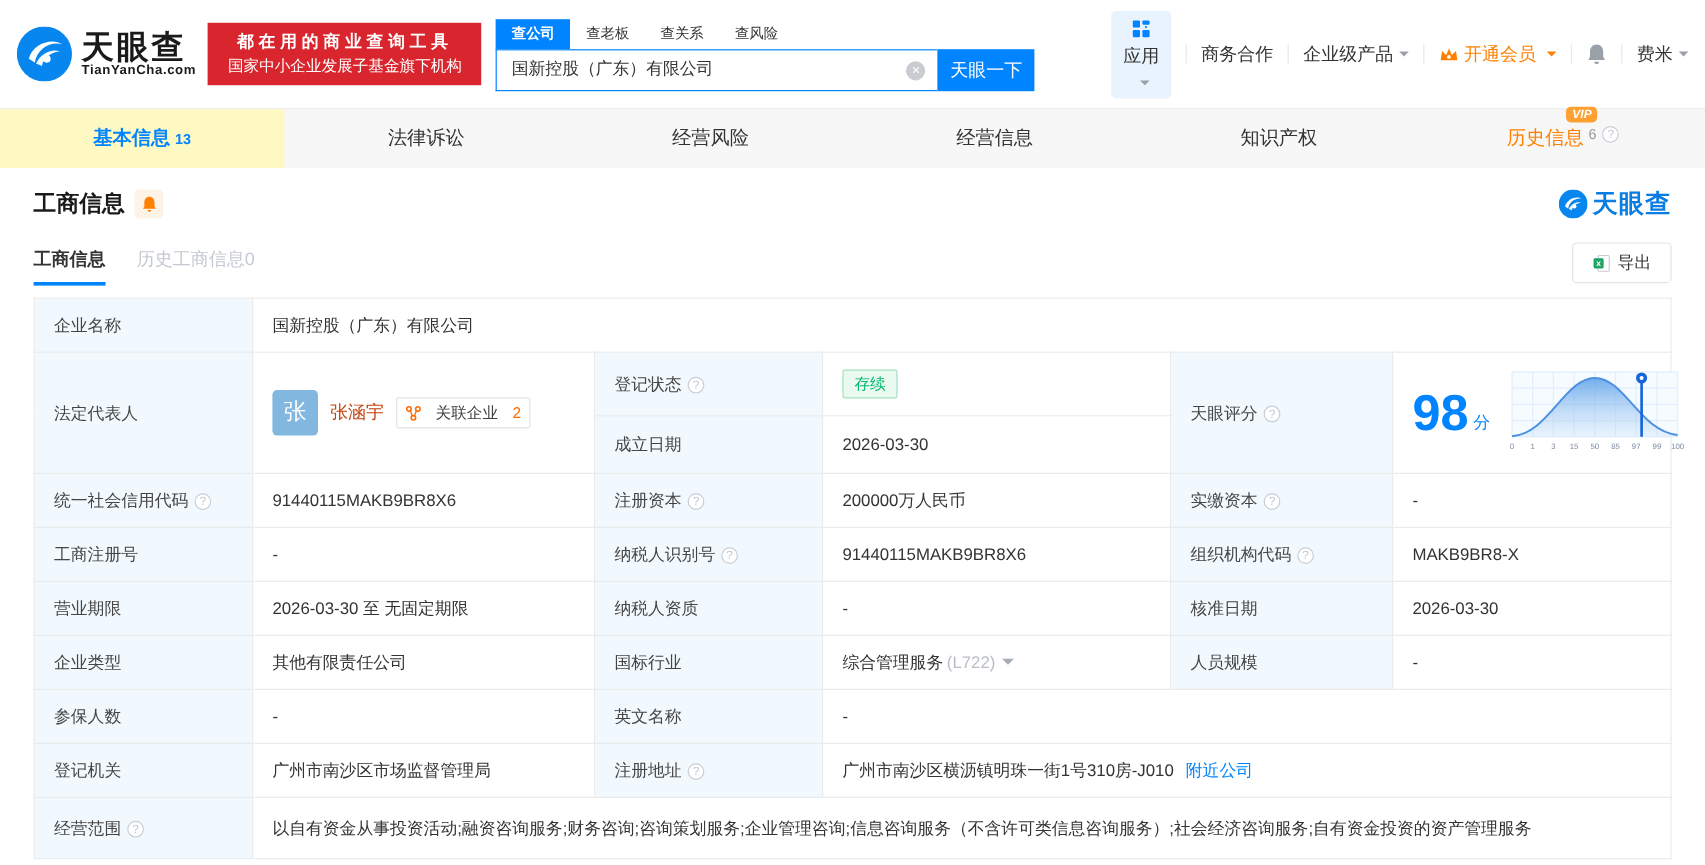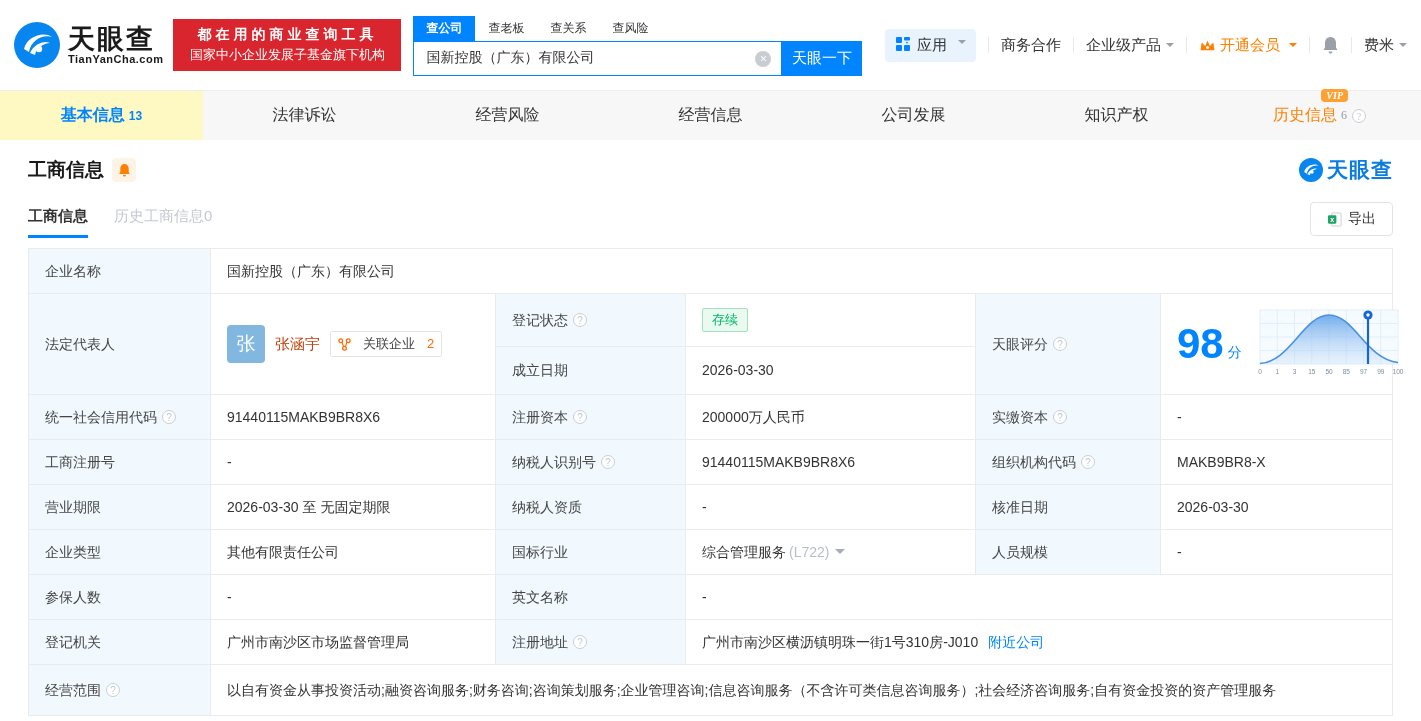--- a/index.html
+++ b/index.html
@@ -23,39 +23,39 @@
   .input-wrap { position:relative; width:368px; }
   .input-wrap input { width:100%; height:35px; border:1px solid #0084ff; border-right:none;
     padding:0 34px 0 12px; font-size:14px; color:#333; outline:none;
     font-family:"Liberation Sans","DejaVu Sans",sans-serif; }
   .clear { position:absolute; right:10px; top:10px; width:16px; height:16px; border-radius:50%;
     background:#c9ccd1; color:#fff; font-size:9px; line-height:16px; text-align:center; cursor:pointer; }
   .clear::after { content:"✕"; }
   .search-btn { width:81px; height:35px; background:#0084ff; color:#fff; border:none;
     font-size:15px; cursor:pointer; font-family:"Liberation Sans","DejaVu Sans",sans-serif; }
   .hmenu { margin-left:auto; display:flex; align-items:center; gap:12px; }
-  .apps { display:flex; gap:6px; background:#e9f3fd; border-radius:4px;
-    padding:7px 10px; font-size:15px; color:#333; cursor:pointer; }
+  .apps { display:flex; align-items:center; gap:6px; background:#e9f3fd; border-radius:4px;
+    padding:7px 10px; font-size:15px; color:#333; cursor:pointer;flex-direction:column; }
   .hitem { display:flex; align-items:center; font-size:15px; color:#333; cursor:pointer; white-space:nowrap; }
   .hitem.vip { color:#ff8000; gap:4px; }
   .caret { width:0; height:0; border:4px solid transparent; border-top-color:#9aa0a8;
     display:inline-block; margin-left:5px; margin-top:4px; }
   .caret.orange { border-top-color:#ff8000; }
   .vsep { width:1px; height:16px; background:#e5e8ec; display:inline-block; }
   .bellbtn { cursor:pointer; display:flex; align-items:center; }
 
   
   .tabs { display:flex; height:50px; background:#f7f7f7; border-top:1px solid #eeeeee; }
   .tab { flex:1; display:flex; align-items:center; justify-content:center; font-size:16px;
     color:#333; cursor:pointer; position:relative; }
   .tab.active { background:#fef9c3; color:#0084ff; font-weight:bold; }
   .tab .cnt { font-size:12px; margin-left:4px; color:#0084ff; }
   .tab.history { color:#ff8000; }
   .tab.history .cnt { color:#999; font-weight:normal; }
-  .tabrel { position:relative; display:flex; align-items:center;font-family:Liberation Serif, serif; }
+  .tabrel { position:relative; display:flex; align-items:flex-start; }
   .vipbadge { position:absolute; top:-16px; right:18px; background:#ffa033; color:#fff;
     font-size:10px; font-weight:bold; font-style:italic; border-radius:4px; padding:1px 5px; }
   .q { display:inline-block; width:14px; height:14px; border:1px solid #c9ced6; border-radius:50%;
     color:#c2c8d0; font-size:10px; line-height:13px; text-align:center; margin-left:5px;
     font-style:normal; font-weight:normal; vertical-align:1px; background:#fff; cursor:pointer; }
   .q::after { content:"?"; }
 
   
   main { padding:0 28px; }
   .sec-head { display:flex; align-items:center; margin-top:16px; }
@@ -184,23 +184,20 @@
     <span class="cnt">13</span>
   </div>
   <div class="tab">
     <span>法律诉讼</span>
   </div>
   <div class="tab">
     <span>经营风险</span>
   </div>
   <div class="tab">
     <span>经营信息</span>
-  </div>
-  <div class="tab">
-    <span>公司发展</span>
   </div>
   <div class="tab">
     <span>知识产权</span>
   </div>
   <div class="tab history">
     <span class="tabrel">
       <span class="vipbadge">VIP</span>
       <span>历史信息</span>
       <span class="cnt">6</span>
       <i class="q"></i>

